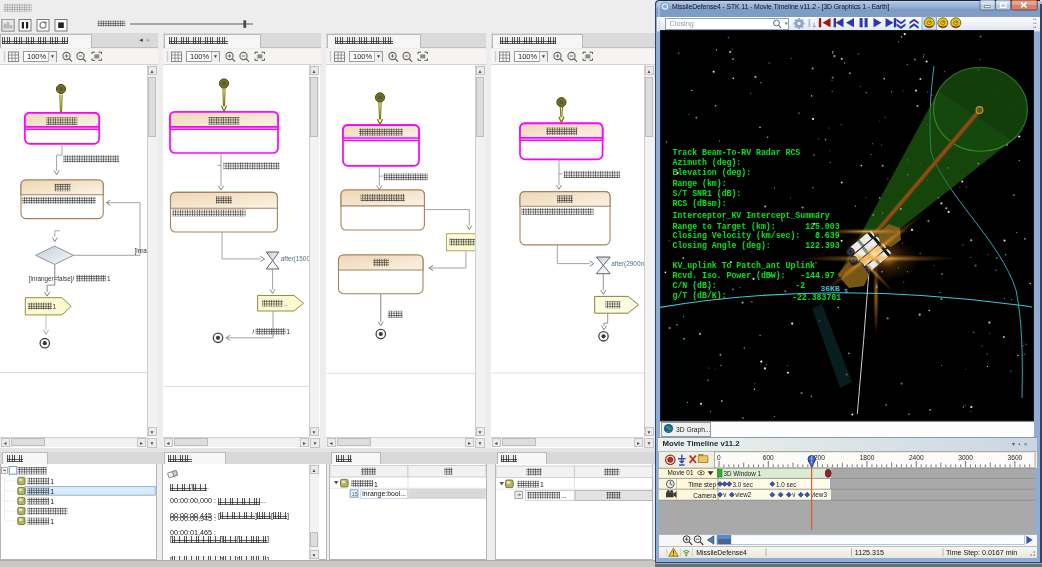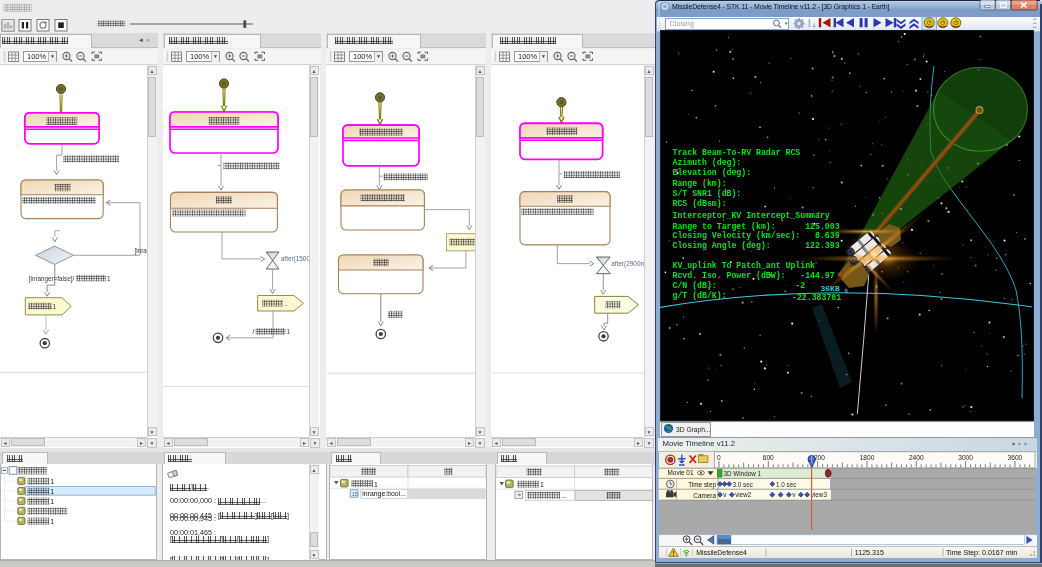--- a/index.html
+++ b/index.html
@@ -860,21 +860,21 @@
   </svg>
 <div class="abs" style="left:660px;top:420.5px;width:374px;height:16px;background:#fdfdfd;border-top:1px solid #8a8a8a"></div>
 <div class="abs" style="left:661px;top:421.5px;width:50px;height:15px;background:#f0f0f0;border:1px solid #9a9a9a"></div>
 <svg class="abs" style="left:663px;top:423px" width="12" height="12" viewBox="0 0 12 12">
 <circle cx="5.5" cy="5.5" r="4.6" fill="#1a55c0"></circle>
     <path d="M2.5,3.5 Q4.5,2 6.5,3.2 Q8.5,4.5 9.2,6.5 Q7,7.5 5,6.5 Q3,5.5 2.5,3.5" fill="#2d9e3a"></path>
     <path d="M3,8 Q5,9.2 7.5,8.5" stroke="#2d9e3a" stroke-width="1" fill="none"></path>
   </svg>
 <div class="abs" style="left:676px;top:425.5px;font-size:6.7px;color:#222">3D Graph...</div>
 <div class="abs" style="left:658px;top:436.5px;width:379px;height:15px;background:linear-gradient(90deg,#eef2ea,#c9d6e3);border-top:1px solid #8a99ab;border-bottom:1px solid #b0bcc8"></div>
-<div class="abs" style="left:662.5px;top:439px;font-size:7.8px;font-weight:normal;color:#15253f">Movie Timeline v11.2</div>
+<div class="abs" style="left:662.5px;top:439px;font-size:7.8px;font-weight:bold;color:#15253f">Movie Timeline v11.2</div>
 <div class="abs" style="left:1012px;top:440px;font-size:6px;color:#55606e">▾&nbsp;&nbsp;▪&nbsp;&nbsp;×</div>
 <div class="abs" style="left:658.5px;top:451.5px;width:378px;height:16.7px;background:#f2efe2"></div>
 <svg class="abs" style="left:658px;top:450px" width="379" height="85" viewBox="658 450 379 85">
     <rect x="714.5" y="451.8" width="320.5" height="16.2" fill="#fcfbf7" stroke="#9a9a92" stroke-width="0.8"></rect>
     <line x1="719.0" y1="461.0" x2="719.0" y2="467.2" stroke="#444" stroke-width="0.7"></line>
     <line x1="723.9" y1="464.4" x2="723.9" y2="467.2" stroke="#444" stroke-width="0.7"></line>
     <line x1="728.9" y1="464.4" x2="728.9" y2="467.2" stroke="#444" stroke-width="0.7"></line>
     <line x1="733.8" y1="464.4" x2="733.8" y2="467.2" stroke="#444" stroke-width="0.7"></line>
     <line x1="738.7" y1="464.4" x2="738.7" y2="467.2" stroke="#444" stroke-width="0.7"></line>
     <line x1="743.7" y1="462.6" x2="743.7" y2="467.2" stroke="#444" stroke-width="0.7"></line>

